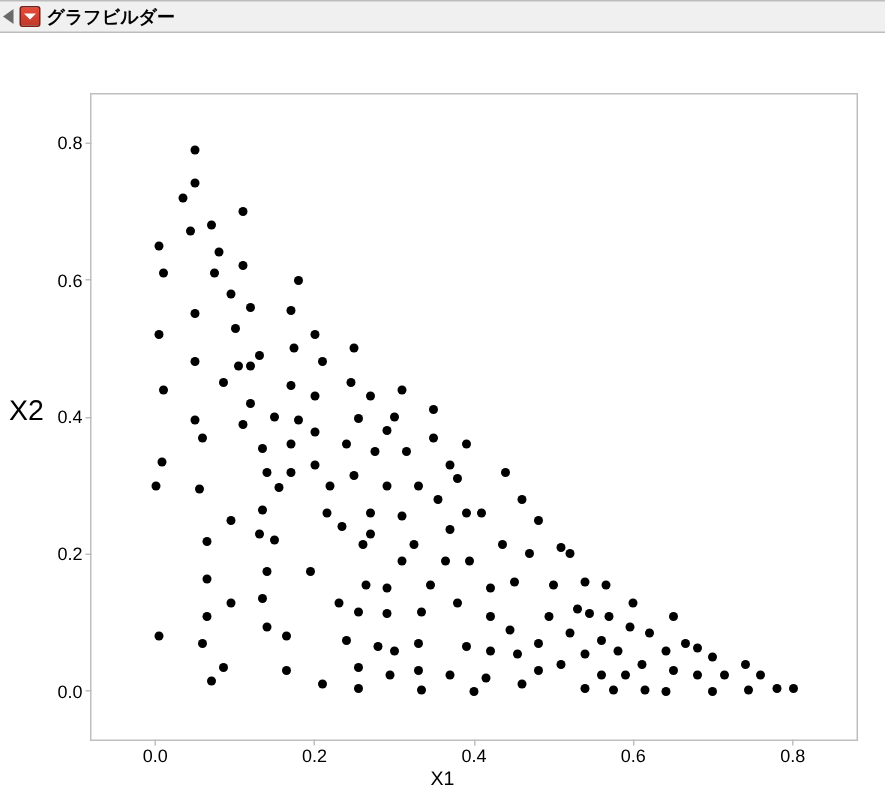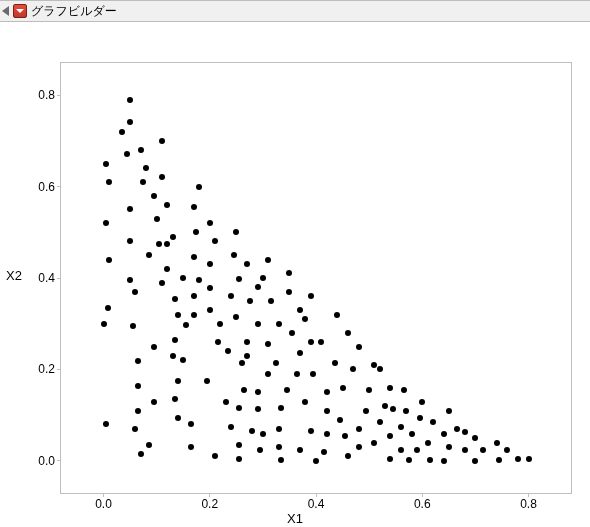--- a/index.html
+++ b/index.html
@@ -1,24 +1,24 @@
 <!DOCTYPE html>
 <html><head>
 <meta charset="utf-8">
 <style>
   html,body{margin:0;padding:0;font-family:"Meiryo","MS PGothic",sans-serif;font-size:12px;background:#fff;color:#000}
   .panel{width:590px;height:527px;box-sizing:border-box}
   .hdr{background:#f0f0f0;border:1px solid #bdbdbd;border-left:none;border-right:none;height:20px;line-height:20px;display:flex;align-items:center;padding-left:2px}
   .hdr .tri{width:0;height:0;border-top:5px solid transparent;border-bottom:5px solid transparent;border-right:7px solid #6a6a6a;margin-right:4px;cursor:pointer}
   .hdr .redbtn{width:12px;height:12px;background:linear-gradient(#e74b3a,#c0392b);border:1px solid #7a2018;border-radius:2px;position:relative;margin-right:4px;cursor:pointer}
   .hdr .redbtn:after{content:"";position:absolute;left:2px;top:4px;border-left:4px solid transparent;border-right:4px solid transparent;border-top:4px solid #fff}
-  .hdr .ttl{font-weight:normal}
+  .hdr .ttl{font-weight:bold}
   .chartwrap{position:relative;width:590px;height:506px}
   .ctitle{text-align:center;font-weight:bold;font-size:15px;padding-top:6px}
-  .ylab{position:absolute;left:6px;top:50%;transform:translateY(-50%);font-size:13px}
+  .ylab{position:absolute;left:6px;top:50%;transform:translateY(-50%);font-size:19px}
   .xlab{position:absolute;left:50%;bottom:2px;transform:translateX(-50%);font-size:13px}
   .plot{position:absolute;left:60px;top:40px;width:510px;height:430px;border:1px solid #bfbfbf}
   .tickY{position:absolute;right:100%;padding-right:6px;font-size:12px;transform:translateY(-50%);white-space:nowrap}
   .tickX{position:absolute;top:100%;padding-top:4px;font-size:12px;transform:translateX(-50%);white-space:nowrap}
   .tmY{position:absolute;left:-4px;width:4px;height:1px;background:#bfbfbf}
   .tmX{position:absolute;bottom:-4px;height:4px;width:1px;background:#bfbfbf}
   .pt{position:absolute;width:6px;height:6px;border-radius:50%;background:#000;transform:translate(-50%,-50%)}
 </style>
 </head>
 <body>

